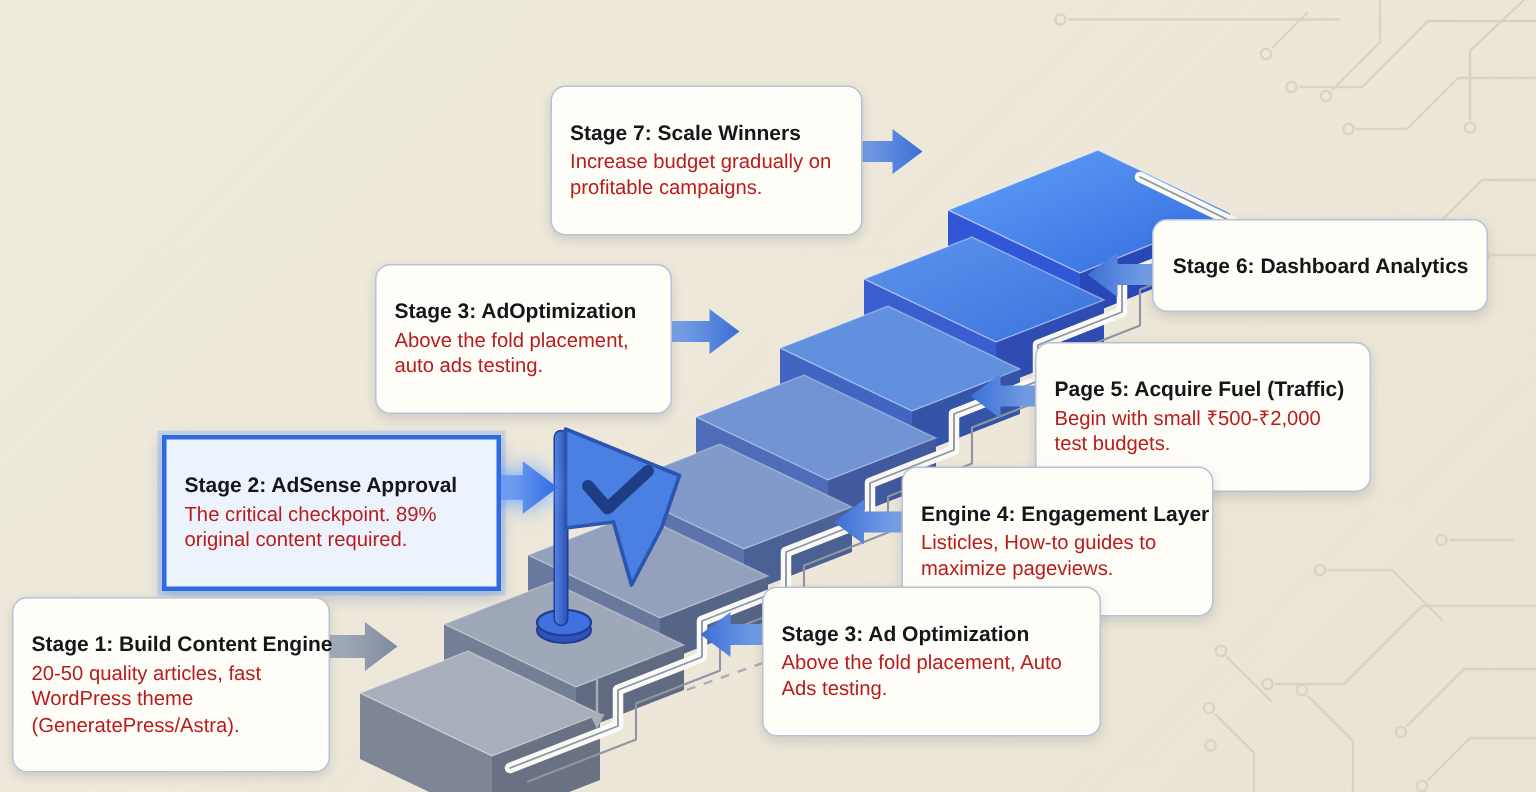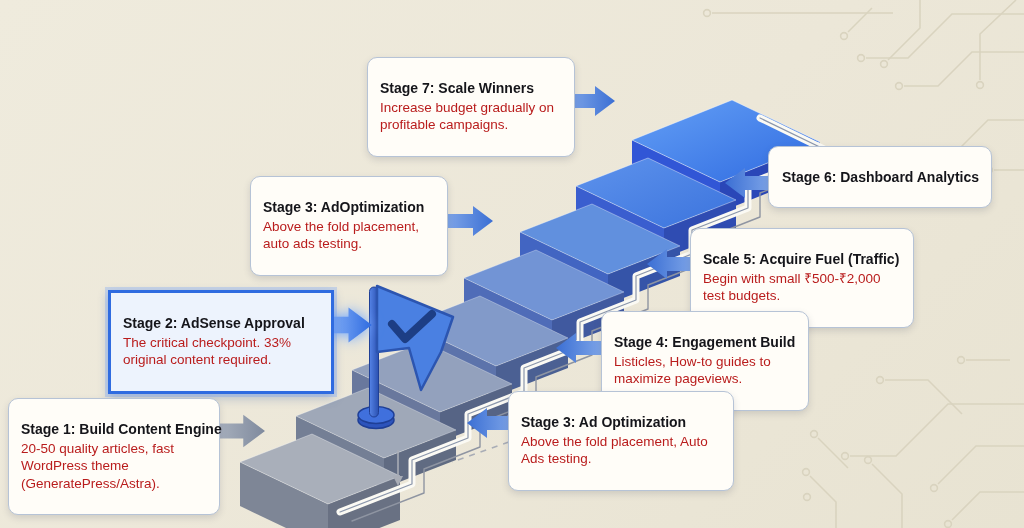--- a/index.html
+++ b/index.html
@@ -215,29 +215,29 @@
     <p>Increase budget gradually on profitable campaigns.</p>
   </div>
   <div class="callout b1">
     <h3>Stage 3: AdOptimization</h3>
     <p>Above the fold placement, auto ads testing.</p>
   </div>
   <div class="callout b2">
     <h3>Stage 6: Dashboard Analytics</h3>
   </div>
   <div class="callout b3">
-    <h3>Scale 5: Acquire Fuel (Traffic)</h3>
+    <h3>Page 5: Acquire Fuel (Traffic)</h3>
     <p>Begin with small ₹500-₹2,000 test budgets.</p>
   </div>
   <div class="callout highlight b4">
     <h3>Stage 2: AdSense Approval</h3>
-    <p>The critical checkpoint. 33% original content required.</p>
+    <p>The critical checkpoint. 89% original content required.</p>
   </div>
   <div class="callout b5">
-    <h3>Stage 4: Engagement Build</h3>
+    <h3>Engine 4: Engagement Layer</h3>
     <p>Listicles, How-to guides to maximize pageviews.</p>
   </div>
   <div class="callout b6">
     <h3>Stage 1: Build Content Engine</h3>
     <p>20-50 quality articles, fast WordPress theme (GeneratePress/Astra).</p>
   </div>
   <div class="callout b7">
     <h3>Stage 3: Ad Optimization</h3>
     <p>Above the fold placement, Auto Ads testing.</p>
   </div>

